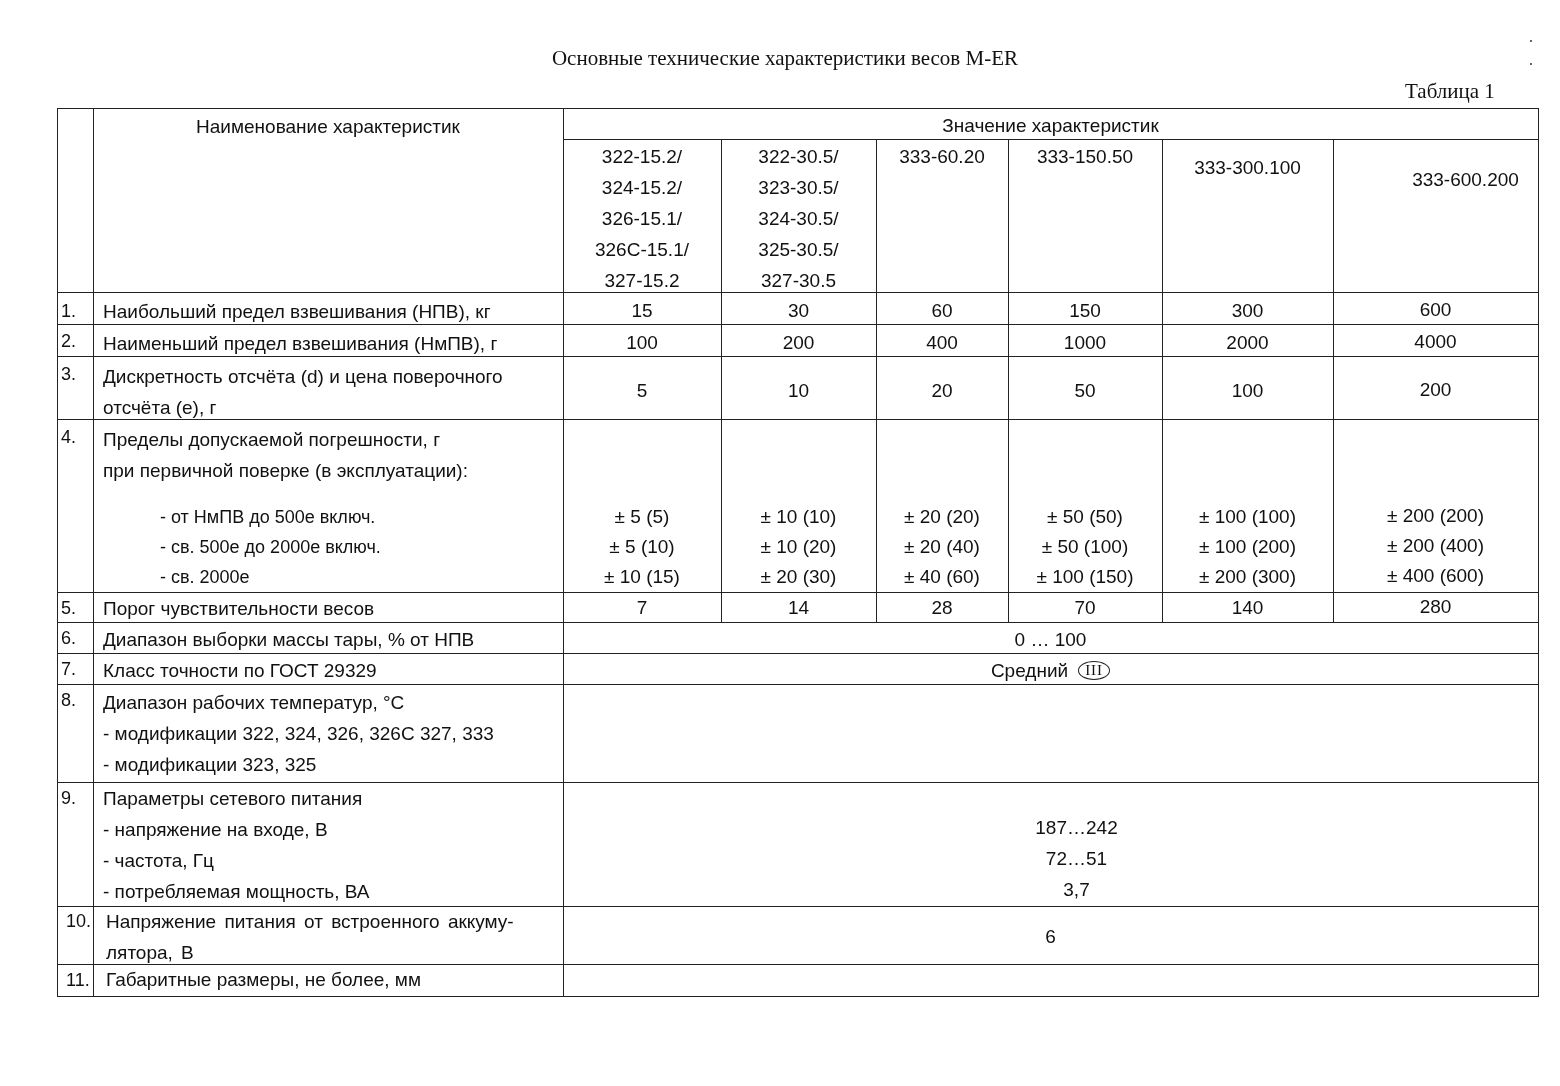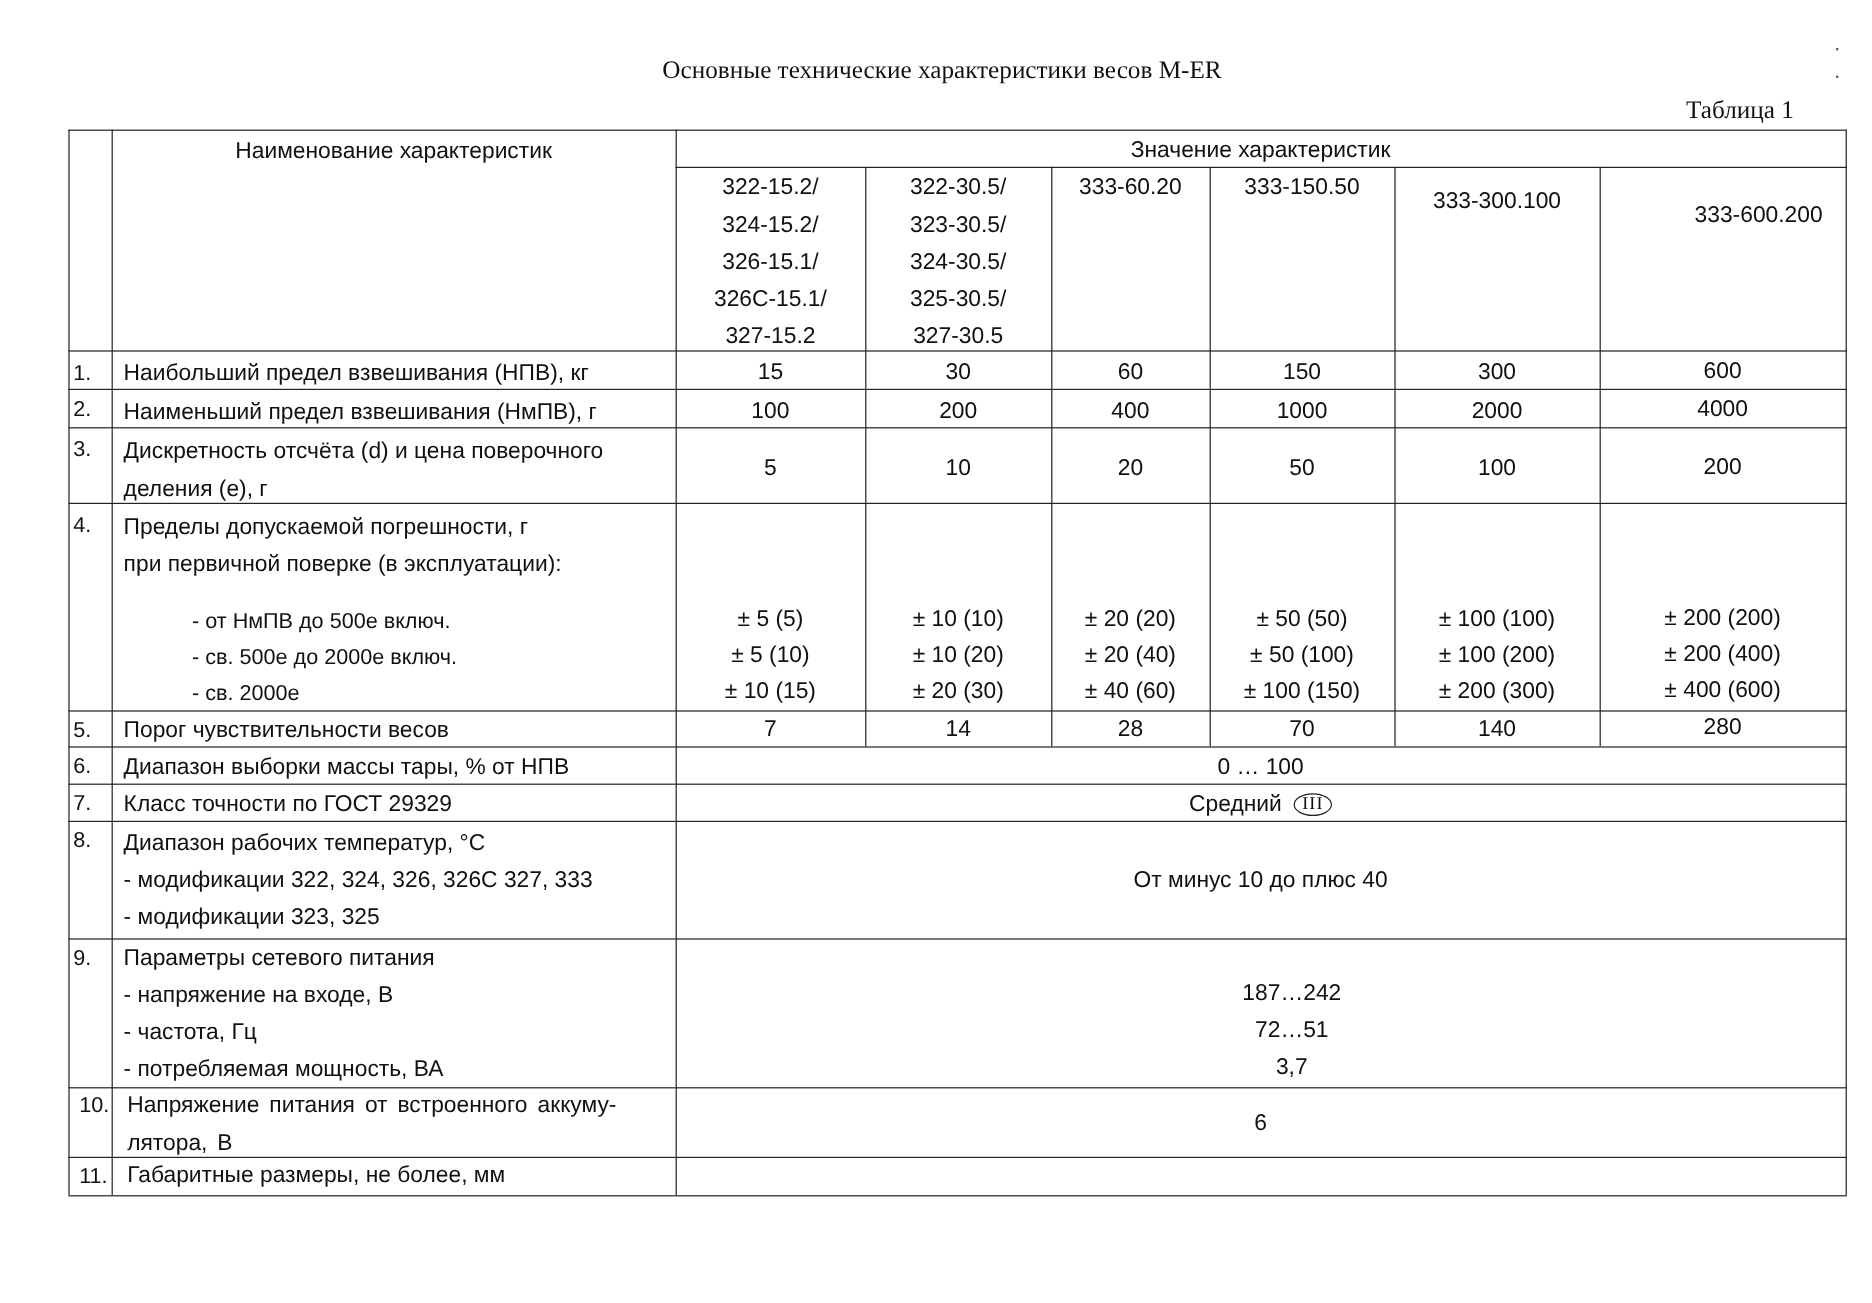--- a/index.html
+++ b/index.html
@@ -95,21 +95,21 @@
   <div class="cell sans center" style="left:563px;width:158px;top:327px;">100</div>
   <div class="cell sans center" style="left:721px;width:155px;top:327px;">200</div>
   <div class="cell sans center" style="left:876px;width:132px;top:327px;">400</div>
   <div class="cell sans center" style="left:1008px;width:154px;top:327px;">1000</div>
   <div class="cell sans center" style="left:1162px;width:171px;top:327px;">2000</div>
   <div class="cell sans center" style="left:1333px;width:205px;top:326px;">4000</div>
 
   <div class="cell sans num" style="left:61px;top:363px;">3.</div>
   <div class="cell sans stack" style="left:103px;top:361px;">
     <div>Дискретность отсчёта (d) и цена поверочного</div>
-    <div>деления (е), г</div>
+    <div>отсчёта (е), г</div>
   </div>
   <div class="cell sans center" style="left:563px;width:158px;top:375px;">5</div>
   <div class="cell sans center" style="left:721px;width:155px;top:375px;">10</div>
   <div class="cell sans center" style="left:876px;width:132px;top:375px;">20</div>
   <div class="cell sans center" style="left:1008px;width:154px;top:375px;">50</div>
   <div class="cell sans center" style="left:1162px;width:171px;top:375px;">100</div>
   <div class="cell sans center" style="left:1333px;width:205px;top:374px;">200</div>
 
   <div class="cell sans num" style="left:61px;top:426px;">4.</div>
   <div class="cell sans stack" style="left:103px;top:424px;">
@@ -172,21 +172,20 @@
   </div>
 
   <div class="cell sans num" style="left:61px;top:689px;">8.</div>
   <div class="cell sans stack" style="left:103px;top:687px;">
     <div>Диапазон рабочих температур, °С</div>
     <div>- модификации 322, 324, 326, 326С  327, 333</div>
     <div>- модификации 323, 325</div>
   </div>
   <div class="cell sans center stack" style="left:563px;width:975px;top:687px;">
     <div></div>
-    <div>От минус 10 до плюс 40</div>
   </div>
 
   <div class="cell sans num" style="left:61px;top:787px;">9.</div>
   <div class="cell sans stack" style="left:103px;top:783px;">
     <div>Параметры  сетевого питания</div>
     <div>- напряжение на входе, В</div>
     <div>- частота, Гц</div>
     <div>- потребляемая мощность, ВА</div>
   </div>
   <div class="cell sans center stack" style="left:589px;width:975px;top:781px;">

